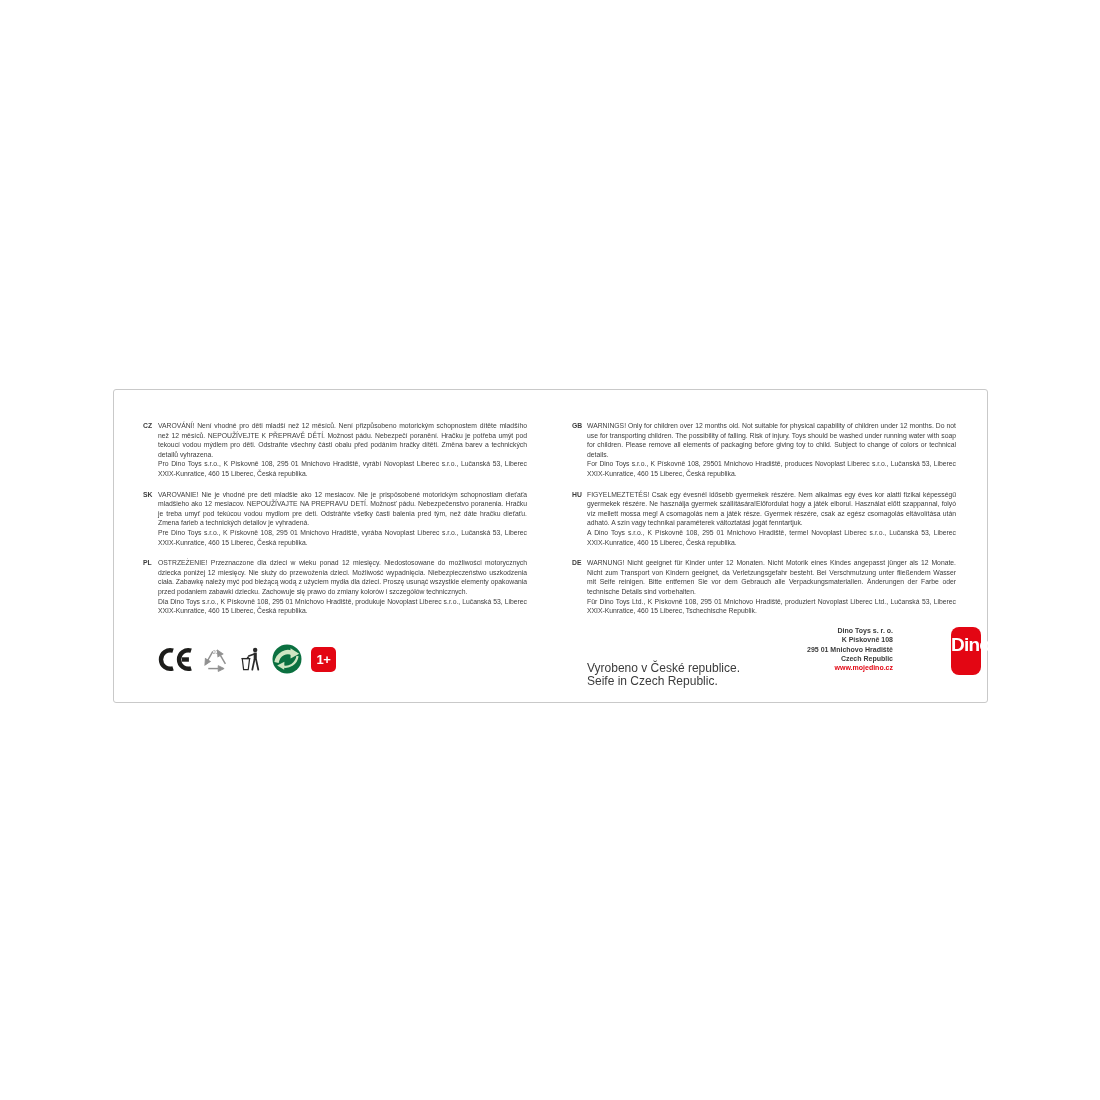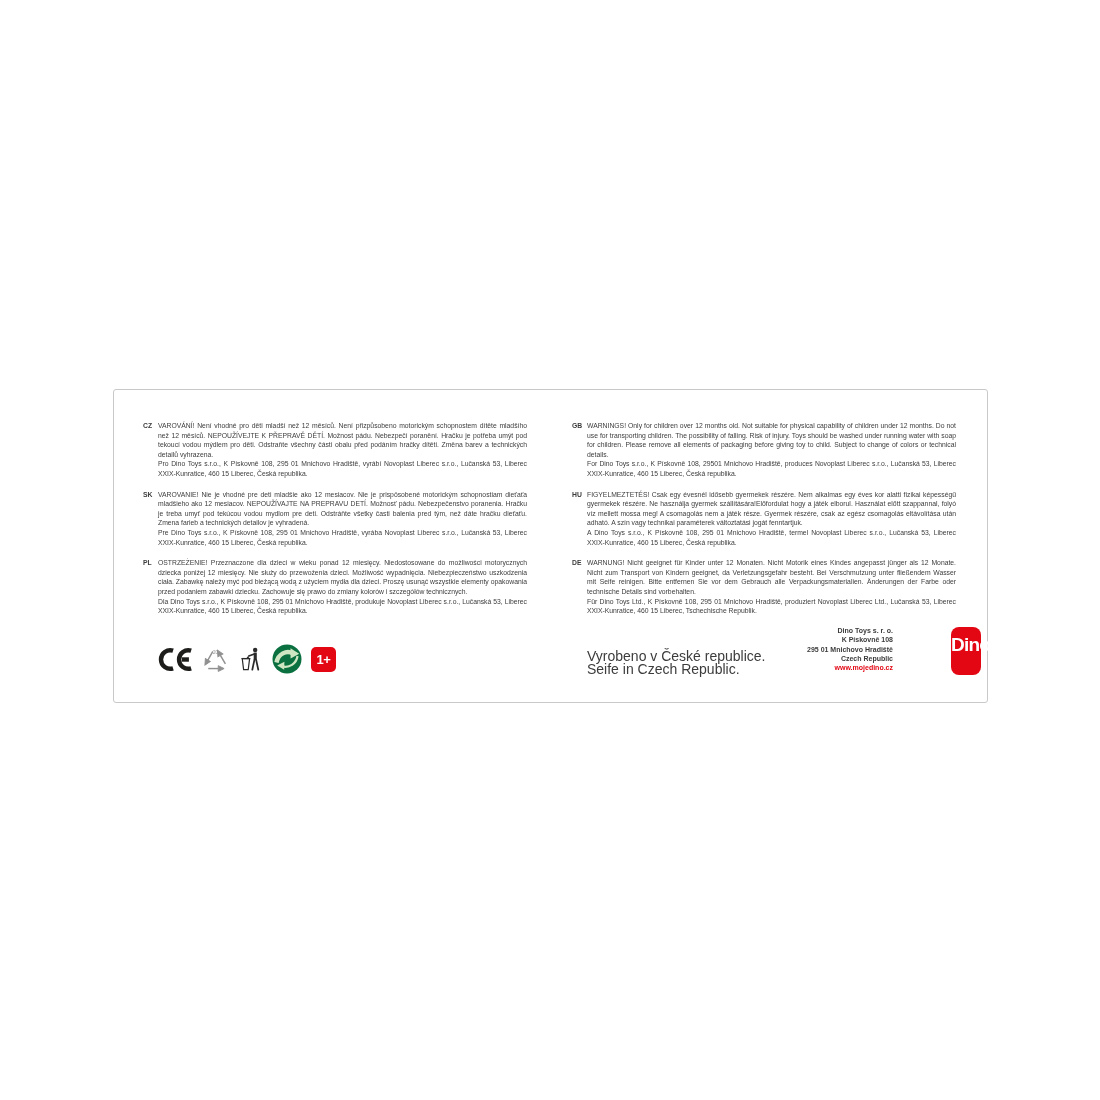--- a/index.html
+++ b/index.html
@@ -51,22 +51,22 @@
   }
   .age-badge {
     width: 25px; height: 25px;
     background: #e30613; border-radius: 5px;
     color: #fff; font-weight: bold; font-size: 13px;
     display: flex; align-items: center; justify-content: center;
     letter-spacing: -0.5px;
   }
 
   .made-in {
-    position: absolute; left: 473px; top: 260px;
-    font-size: 14px; line-height: 13px; color: #3c3c3c;
+    position: absolute; left: 473px; top: 272px;
+    font-size: 12px; line-height: 13px; color: #3c3c3c;
   }
 
   .company {
     position: absolute; right: 94px; top: 236px;
     text-align: right;
     font-size: 7px; line-height: 9.3px;
     font-weight: bold; color: #3c3c3c;
   }
   .company .website { color: #e30613; }
 

